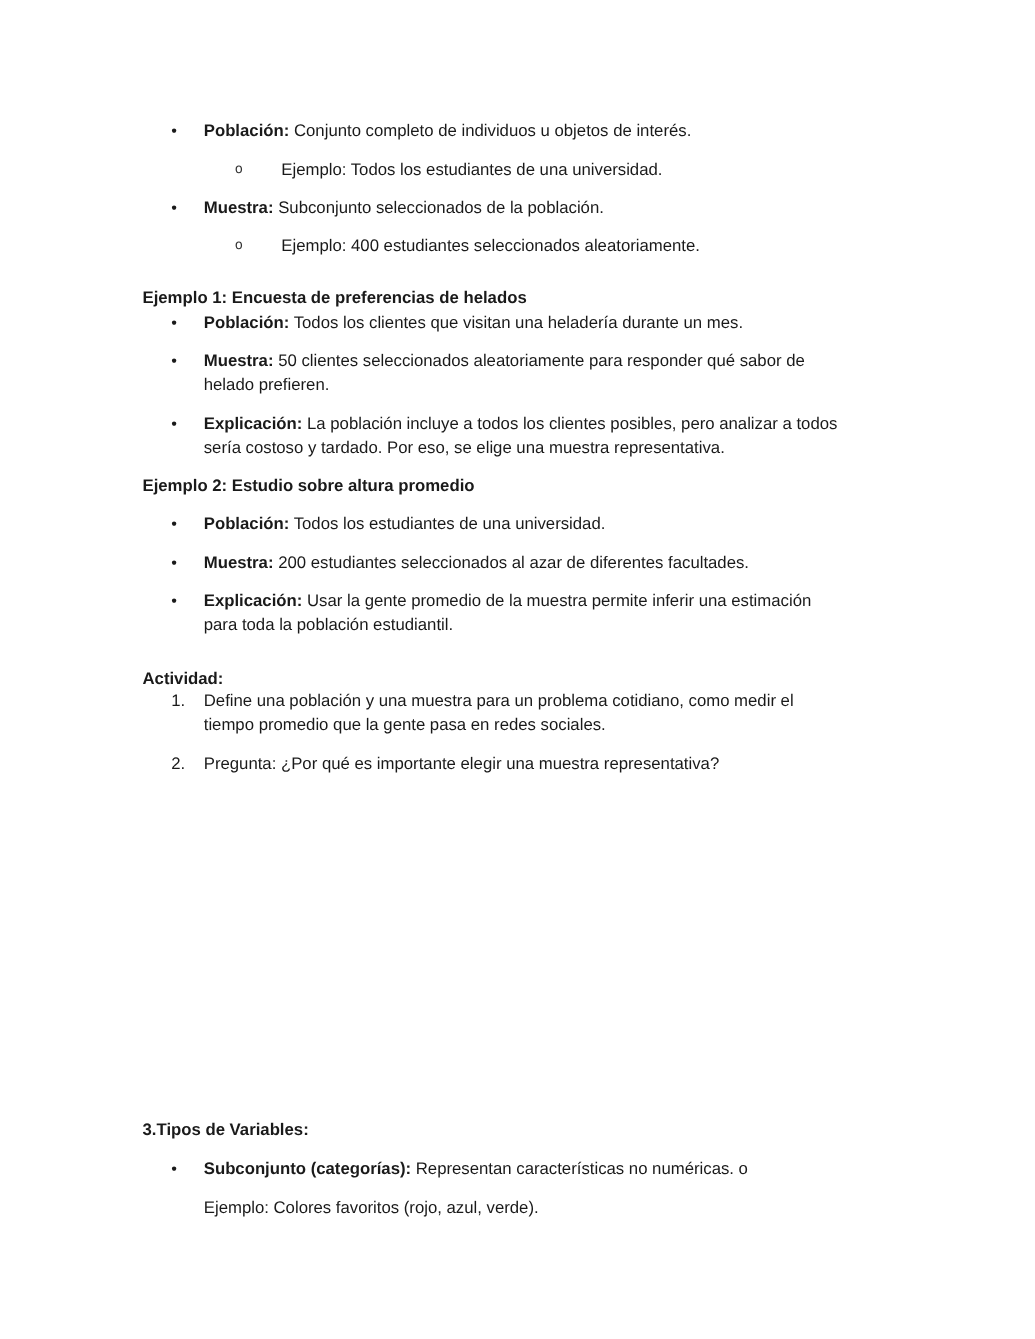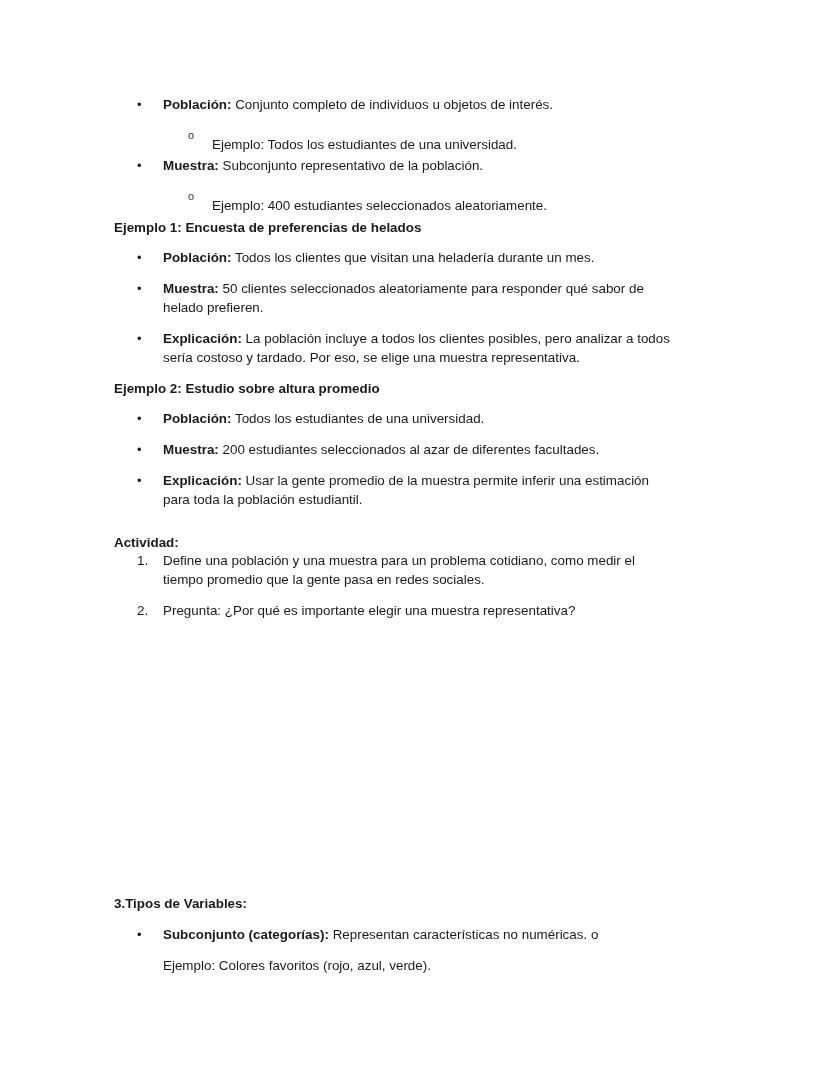--- a/index.html
+++ b/index.html
@@ -43,22 +43,21 @@
       position: absolute;
       left: 137px;
     }
     .txt {
       position: absolute;
       left: 163px;
       text-align: center;
     }
     .subtxt {
       position: absolute;
-      left: 212px;
-      margin-top: 9px;
+      left: 225px;
     }
     .heading {
       position: absolute;
       left: 114px;
       font-weight: bold;
     }
     b { font-weight: bold; }
   </style>
 </head>
 <body>
@@ -68,28 +67,28 @@
   <div class="line" style="top:95px;left:0;">
     <span class="bullet">•</span>
     <span class="txt"><b>Población:</b><span> Conjunto completo de individuos u objetos de interés.</span></span>
   </div>
   <div class="line" style="top:126px;left:0;">
     <span class="sub-bullet">o</span>
     <span class="subtxt">Ejemplo: Todos los estudiantes de una universidad.</span>
   </div>
   <div class="line" style="top:156px;left:0;">
     <span class="bullet">•</span>
-    <span class="txt"><b>Muestra:</b><span> Subconjunto representativo de la población.</span></span>
+    <span class="txt"><b>Muestra:</b><span> Subconjunto seleccionados de la población.</span></span>
   </div>
   <div class="line" style="top:187px;left:0;">
     <span class="sub-bullet">o</span>
     <span class="subtxt">Ejemplo: 400 estudiantes seleccionados aleatoriamente.</span>
   </div>
 
-  <div class="line heading" style="top:218px;">Ejemplo 1: Encuesta de preferencias de helados</div>
+  <div class="line heading" style="top:228px;">Ejemplo 1: Encuesta de preferencias de helados</div>
 
   <div class="line" style="top:248px;left:0;">
     <span class="bullet">•</span>
     <span class="txt"><b>Población:</b><span> Todos los clientes que visitan una heladería durante un mes.</span></span>
   </div>
 
   <div class="line" style="top:279px;left:0;">
     <span class="bullet">•</span>
     <span class="txt"><b>Muestra:</b><span> 50 clientes seleccionados aleatoriamente para responder qué sabor de</span></span>
   </div>

